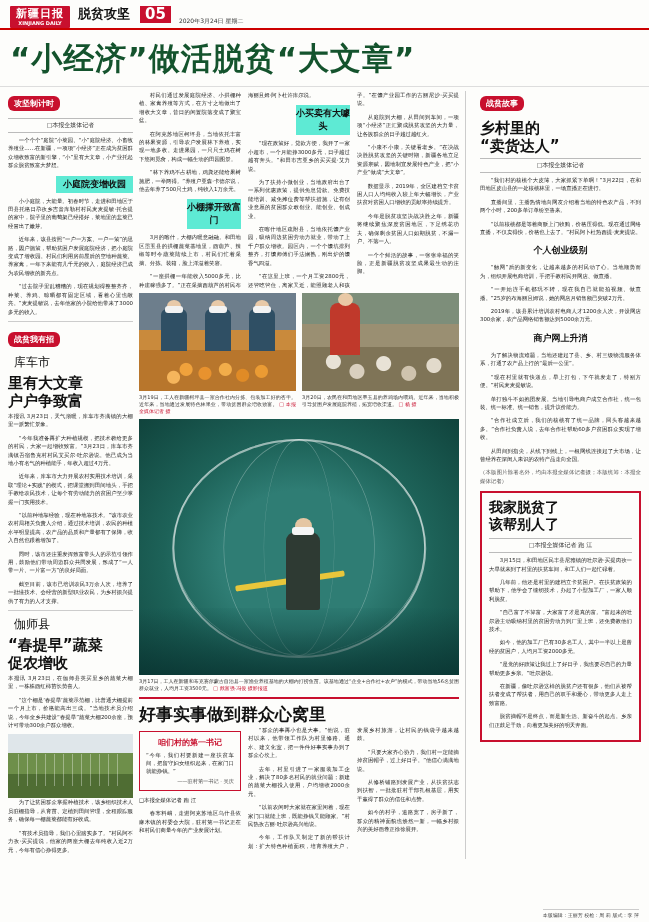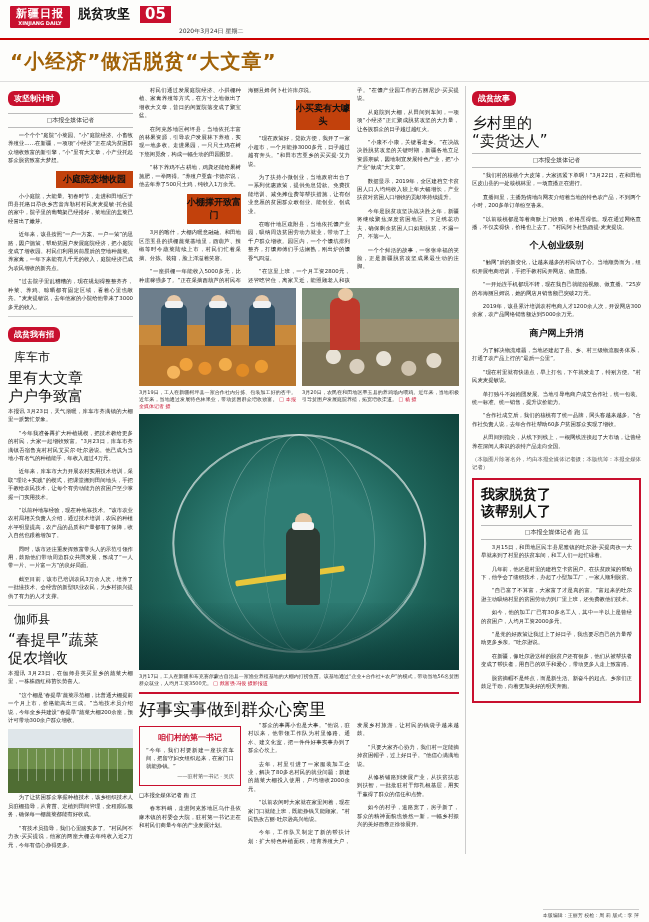--- a/index.html
+++ b/index.html
@@ -7,75 +7,75 @@
     width:649px;height:922px;
     background:#fdfdfb;
     font-family:"DejaVu Sans","Liberation Sans",sans-serif;
     color:#111;
     overflow:hidden;
   }
   .page{position:relative;width:649px;height:922px;box-sizing:border-box;padding:0;}
 
   
   .masthead{
-    position:relative;height:40px;border-bottom:2px solid #c00;
+    position:relative;height:30px;border-bottom:2px solid #c00;
     padding:6px 10px 0 10px;box-sizing:border-box;
     display:flex;align-items:flex-start;gap:8px;
   }
   .logo{
     background:#c8102e;color:#fff;font-weight:bold;font-size:11px;
     padding:2px 6px;letter-spacing:1px;line-height:12px;border-radius:1px;
     font-family:"DejaVu Sans",sans-serif;
   }
   .logo .sub{display:block;font-size:5px;letter-spacing:0;line-height:6px;text-align:center;}
   .mast-title{font-size:13px;font-weight:bold;color:#111;line-height:16px;}
   .mast-page{
     background:#c8102e;color:#fff;font-size:15px;font-weight:bold;
     padding:0 5px;line-height:17px;margin-left:2px;
   }
   .mast-date{font-size:6px;color:#333;align-self:flex-end;margin-bottom:2px;}
 
   
   .headline{
-    padding:8px 10px 6px 10px;font-size:20px;font-weight:bold;letter-spacing:1px;
-    border-bottom:1px solid #ddd;color:#a16207;
+    padding:8px 10px 6px 10px;font-size:31px;font-weight:bold;letter-spacing:1px;
+    border-bottom:1px solid #ddd;color:#14532d;
   }
 
   
   .body{
     position:relative;display:flex;gap:6px;padding:4px 8px 0 8px;box-sizing:border-box;
   }
   .col{box-sizing:border-box;}
   .col-left{width:125px;}
   .col-mid{width:320px;}
-  .col-right{width:176px;border-left:1px solid #ccc;padding-left:6px;}
+  .col-right{width:176px;border-left:1px solid #ccc;padding-left:14px;}
 
   
   .sec-tab{
     display:inline-block;background:#c8102e;color:#fff;font-size:8px;font-weight:bold;
     padding:2px 6px;margin:2px 0 4px 0;border-radius:6px;
   }
   .byline{
     font-size:6px;color:#333;border-top:1px solid #bbb;border-bottom:1px solid #bbb;
     padding:2px 0;margin:3px 0;text-align:center;
   }
   .subhead{
     font-size:9px;font-weight:bold;text-align:center;margin:6px 0 4px 0;
     padding:2px 0;
   }
-  .subhead.bar{background:#c2410c;margin-left:48px;}
+  .subhead.bar{background:#5eead4;margin-left:48px;}
   .ptext{
     font-size:5.4px;line-height:8.4px;text-align:justify;color:#222;
     margin:0 0 5px 0;
     text-indent:2em;
   }
   .ptext.nind{text-indent:0;}
 
   .big-title{
-    font-size:17px;font-weight:normal;line-height:20px;margin:4px 0 2px 0;
+    font-size:17px;font-weight:bold;line-height:20px;margin:4px 0 2px 0;
   }
   .big-title.sm{font-size:15px;line-height:18px;}
   .mid-title{font-size:12px;font-weight:normal;line-height:16px;margin:3px 6px;}
   .threecol{column-count:3;column-gap:7px;}
 
   
   .photo{position:relative;overflow:hidden;background:#888;}
   .cap{font-size:5px;line-height:7px;color:#333;margin:3px 0 4px 0;text-align:justify;}
   .cap .mark{color:#c8102e;}
 

